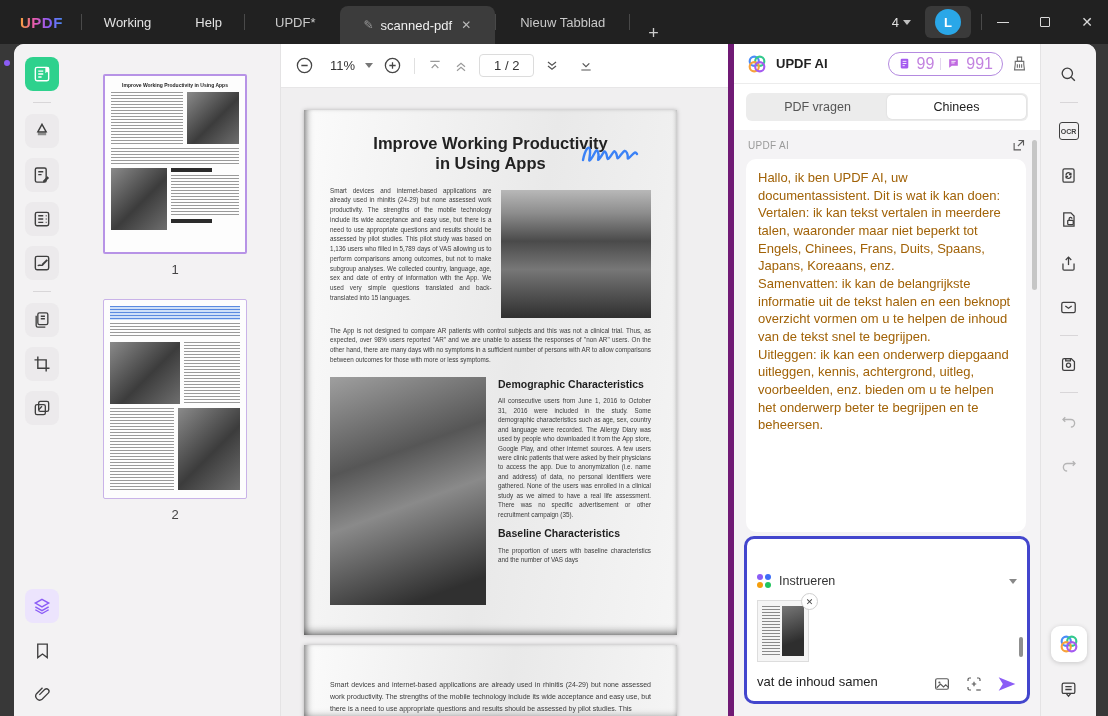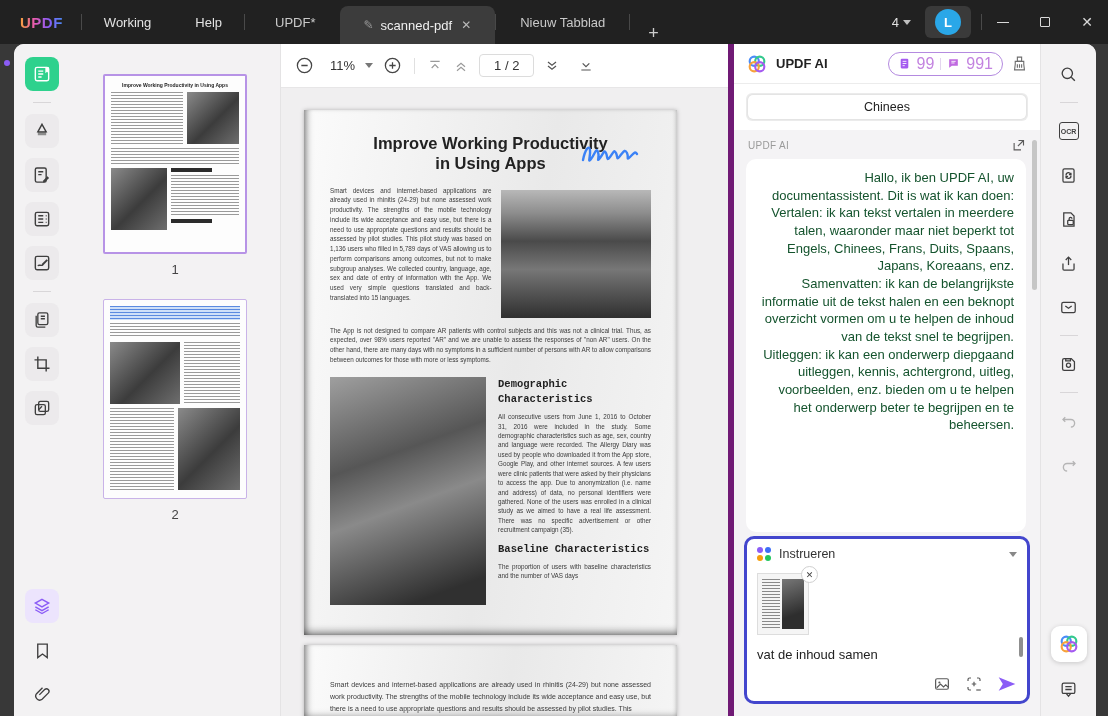--- a/index.html
+++ b/index.html
@@ -81,46 +81,46 @@
   .signature { position:absolute; right:34px; top:26px; }
   .doc-cols { display:flex; gap:10px; margin-top:12px; }
   .doc-col-l { flex:1.08; font-size:6.3px; line-height:1.55; color:#3a3a3a; text-align:justify; }
   .photo1 { flex:1; height:128px; margin-top:4px;
             background:linear-gradient(180deg,#b8b8b8 0%,#8d8d8d 18%,#4a4a4a 40%,#777 62%,#2f2f2f 100%); }
   .doc-para { font-size:6.3px; line-height:1.55; color:#3a3a3a; text-align:justify; margin-top:8px; }
   .doc-cols2 { display:flex; gap:12px; margin-top:12px; }
   .photo2 { flex:1.02; height:228px;
             background:linear-gradient(160deg,#9f9f9f,#565656 35%,#8a8a8a 55%,#303030 90%); }
   .doc-col-r { flex:1; font-size:6.3px; line-height:1.5; color:#3a3a3a; text-align:justify; }
-  .doc-h2 { font-size:10.5px; font-weight:700; color:#1f1f1f; margin-bottom:4px;font-family:Liberation Mono, monospace; }
+  .doc-h2 { font-size:10.5px; font-weight:700; color:#1f1f1f; margin-bottom:4px; }
   .doc-h2.baseline { margin-top:7px; }
   .p2text { font-size:7px; line-height:1.7; color:#3a3a3a; text-align:justify; }
 
   
   .ai { width:312px; flex:0 0 312px; background:#ffffff; display:flex; flex-direction:column; border-left:6px solid #701a75; min-width:0; }
   .ai-head { height:40px; display:flex; align-items:center; padding:0 12px; gap:8px; border-bottom:1px solid #ececec; flex:0 0 40px; }
   .ai-title { font-size:13px; font-weight:700; color:#222; flex:1; }
   .credit-badge { display:flex; align-items:center; gap:6px; border:1px solid #b48ae0; border-radius:12px; padding:2px 9px; }
   .credit-num { font-size:16px; color:#c383e0; }
   .credit-sep { width:1px; height:12px; background:#e3d5ef; }
   .broom { color:#6f6f6f; }
   .ai-tabs { display:flex; background:#ececec; border-radius:6px; margin:9px 12px; padding:2px; flex:0 0 auto; }
   .ai-tab { flex:1; text-align:center; font-size:12.5px; color:#555; padding:5px 0; border-radius:5px; }
   .ai-tab.active { background:#ffffff; color:#222; box-shadow:0 0 2px rgba(0,0,0,.12); }
   .chat { flex:1; background:#f4f3f5; position:relative; display:flex; flex-direction:column; min-height:0; }
   .chat-meta { display:flex; align-items:center; justify-content:space-between; padding:8px 14px 4px; flex:0 0 auto; }
   .chat-src { font-size:10px; color:#9a9a9a; letter-spacing:.3px; }
   .extlink { color:#5a5a5a; }
   .chat-scrollbar { position:absolute; right:3px; top:10px; width:5px; height:150px; border-radius:3px; background:#c6c6c6; }
   .bubble { background:#ffffff; border-radius:10px; margin:2px 14px 0 12px; padding:10px 12px; font-size:13px; line-height:1.36;
-            color:#14532d; overflow:hidden; flex:1; min-height:0;text-align:right; }
+            color:#a16207; overflow:hidden; flex:1; min-height:0; }
   .bubble p { margin:0; }
   .input-wrap { padding:4px 10px 12px; background:#f4f3f5; flex:0 0 auto; }
   .ai-input { background:#ffffff; border:3px solid #4346cd; border-radius:10px; padding:8px 10px; position:relative; height:168px; }
-  .inp-head { display:flex; align-items:center; gap:8px; }
+  .inp-head { display:flex; align-items:center; gap:8px;margin-top:27px; }
   .dots4 { width:14px; height:14px; display:grid; grid-template-columns:6px 6px; grid-template-rows:6px 6px; gap:2px; }
   .dots4 i { border-radius:50%; display:block; }
   .dots4 .d1{background:#8b5cf6;} .dots4 .d2{background:#3d6ef7;} .dots4 .d3{background:#f59e0b;} .dots4 .d4{background:#22c55e;}
   .inp-mode { font-size:12.5px; color:#333; flex:1; }
   .attach { width:52px; height:62px; background:#f5f5f5; border:1px solid #ddd; margin-top:12px; position:relative;
             display:flex; }
   .attach .al { flex:1; margin:5px 2px 5px 4px; background:repeating-linear-gradient(to bottom,#8a8a8a 0 1px,transparent 1px 3px); }
   .attach .ap { width:22px; margin:5px 4px 5px 0; background:linear-gradient(160deg,#777,#2e2e2e 70%); }
   .attach-x { position:absolute; top:-8px; right:-10px; width:17px; height:17px; border-radius:50%; background:#fff;
               border:1px solid #cfcfcf; color:#444; font-size:9px; display:flex; align-items:center; justify-content:center; }
@@ -398,20 +398,21 @@
             <span class="credit-num">991</span>
           </div>
           <svg class="broom" width="17" height="17" viewBox="0 0 24 24" fill="none" stroke="currentColor" stroke-width="1.6">
             <path d="M9 3h6v6H9z"></path>
               <path d="M6 9h12v4l1 8H5l1-8z"></path>
               <path d="M9 13v5M12 13v5M15 13v5"></path>
           </svg>
         </div>
 
         <div class="ai-tabs">
+          <div class="ai-tab">PDF vragen</div>
           <div class="ai-tab active">Chinees</div>
         </div>
 
         <div class="chat">
           <div class="chat-meta">
             <span class="chat-src">UPDF AI</span>
             <svg class="extlink" width="15" height="15" viewBox="0 0 24 24" fill="none" stroke="currentColor" stroke-width="1.8">
               <path d="M5 8v11h11"></path>
                 <path d="M12 4h8v8"></path>
                 <path d="M20 4l-9 9"></path>

